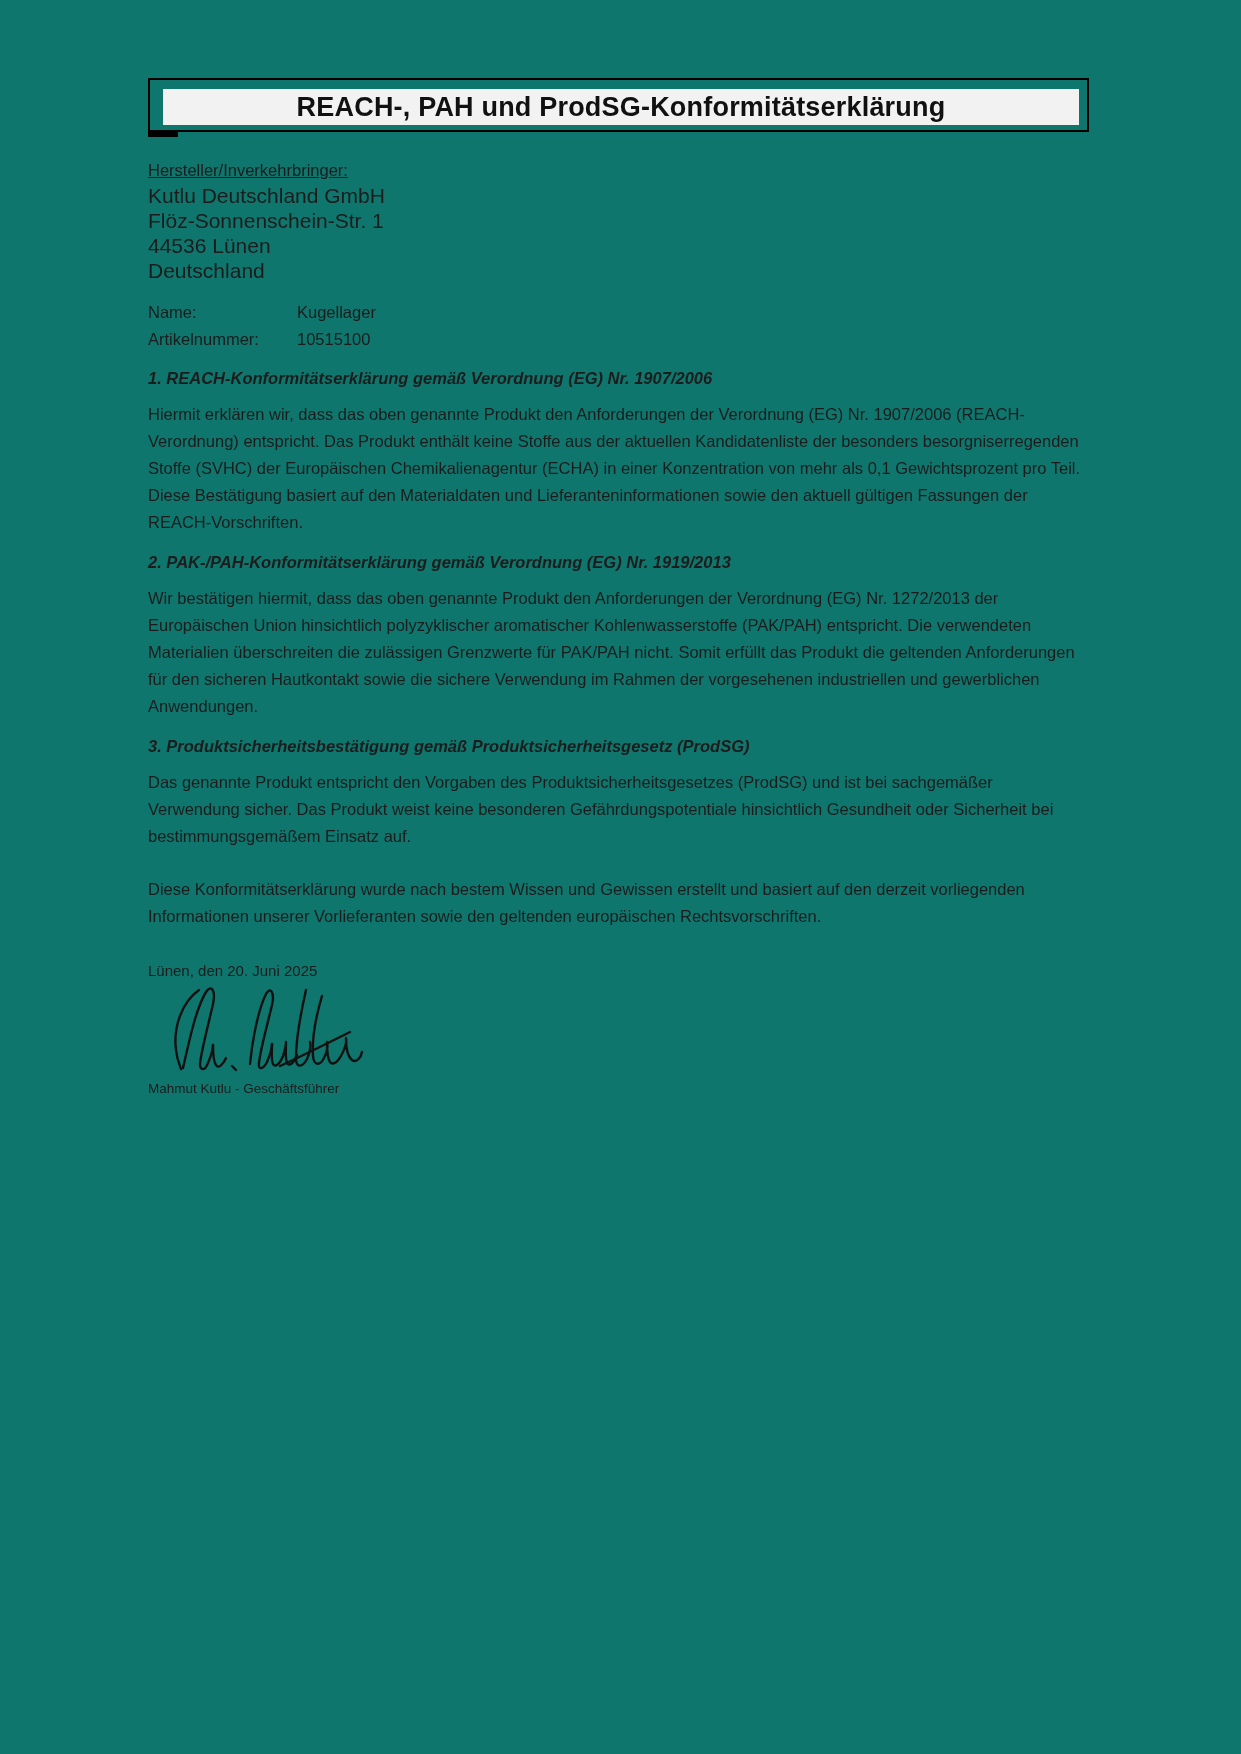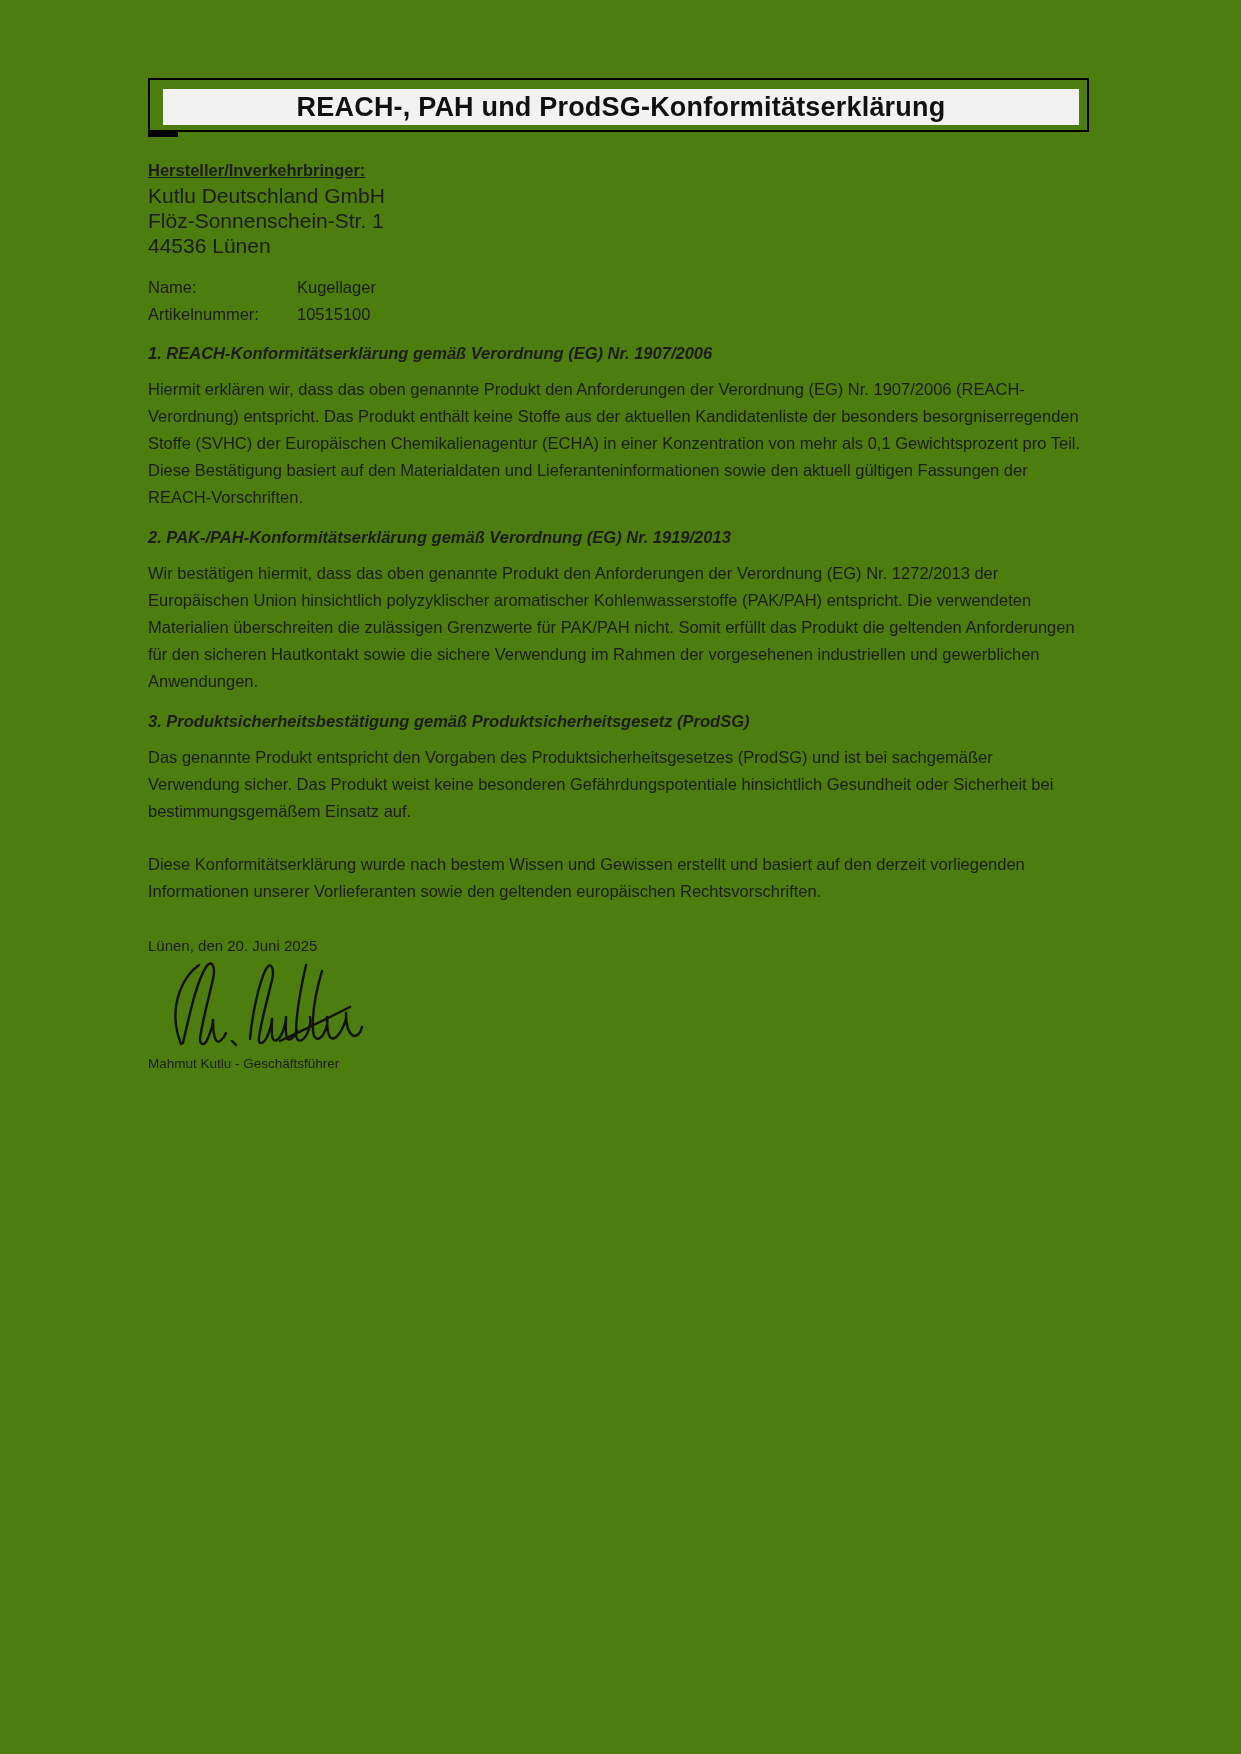--- a/index.html
+++ b/index.html
@@ -1,20 +1,20 @@
 <!DOCTYPE html>
 <html lang="de"><head>
 <meta charset="utf-8">
 <style>
   html, body { margin: 0; padding: 0; background: #ffffff; }
   .page {
     position: relative;
     width: 1241px;
     height: 1754px;
-    background: #4d7c0f;
+    background: #0f766e;
     font-family: "Liberation Sans", "DejaVu Sans", sans-serif;
     color: #1c1c1c;
     overflow: hidden;
   }
   .content {
     position: absolute;
     left: 148px;
     top: 78px;
     width: 941px;
   }
@@ -37,21 +37,21 @@
   .title-shadow {
     position: absolute;
     left: -2px;
     bottom: -7px;
     width: 30px;
     height: 5px;
     background: #000000;
   }
   
   .mfr-heading {
-    font-weight: 700;
+    font-weight: 400;
     text-decoration: underline;
     font-size: 16.5px;
     line-height: 25px;
   }
   .mfr-line {
     font-size: 21px;
     line-height: 25px;
   }
   
   .product-table { margin-top: 16px; }
@@ -103,20 +103,21 @@
     <div class="title-box">
       <div class="title-strip">REACH-, PAH und ProdSG-Konformitätserklärung</div>
       <div class="title-shadow"></div>
     </div>
 
     <div>
       <div class="mfr-heading">Hersteller/Inverkehrbringer:</div>
       <div class="mfr-line">Kutlu Deutschland GmbH</div>
       <div class="mfr-line">Flöz-Sonnenschein-Str. 1</div>
       <div class="mfr-line">44536 Lünen</div>
+      <div class="mfr-line">Deutschland</div>
     </div>
 
     <div class="product-table">
       <div class="product-row">
         <div>Name:</div>
         <div>Kugellager</div>
       </div>
       <div class="product-row">
         <div>Artikelnummer:</div>
         <div>10515100</div>

